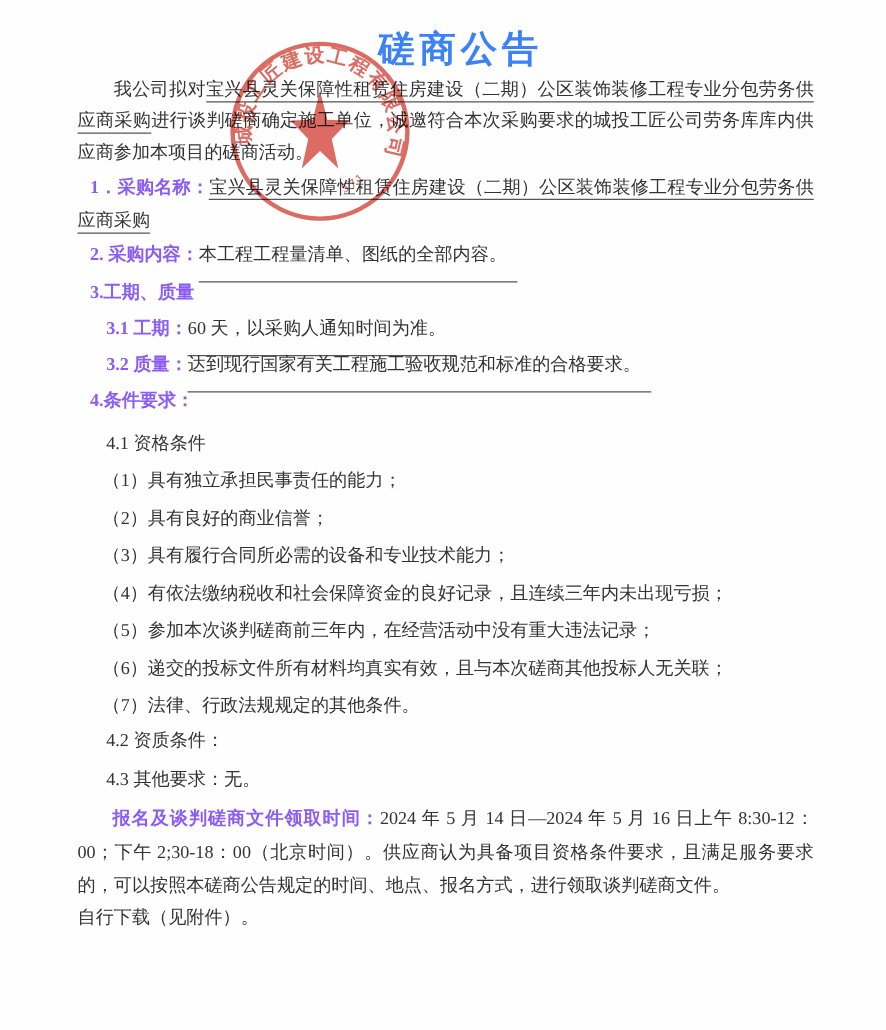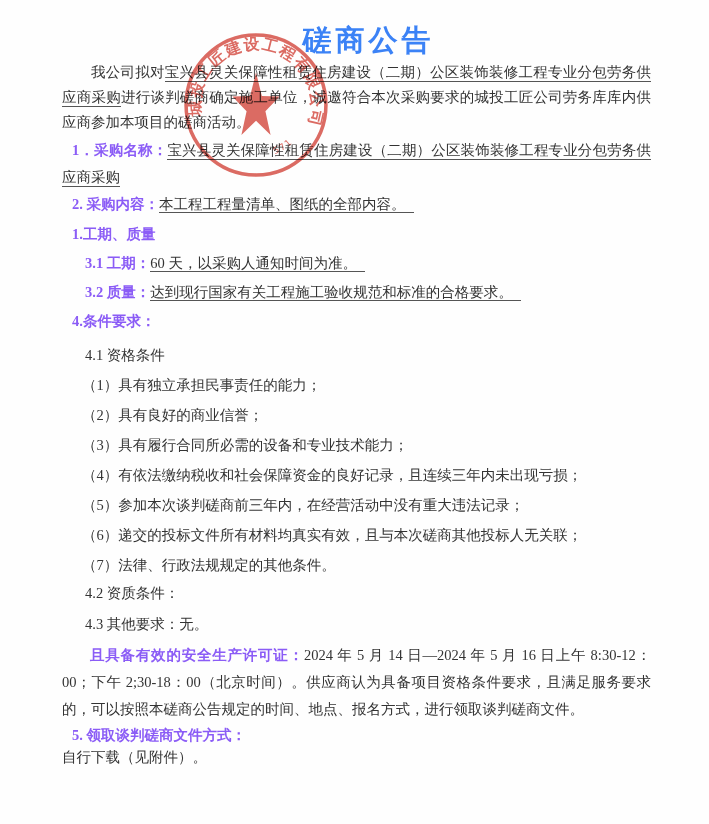--- a/index.html
+++ b/index.html
@@ -32,21 +32,21 @@
   .intro{
     line-height:25px;
     text-indent:29px;
   }
   .u{
     border-bottom:1px solid #555555;
     padding-bottom:1px;
   }
   .u-tail{
     border-bottom:1px solid #555555;
-    padding-bottom:0;
+    padding-bottom:13px;
     padding-right:8px;
   }
   b,.bold{font-weight:bold;color:#8b5cf6;}
   .item-num{line-height:27px;text-indent:10px;}
   .item1{margin-top:2px;}
   .item2{margin-top:0;line-height:26px;}
   .head3{margin-top:4px;line-height:26px;}
   .sub{line-height:26px;text-indent:23px;margin-top:3px;}
   .head4{margin-top:3px;line-height:26px;}
   .sub41{margin-top:10px;line-height:22px;text-indent:23px;}
@@ -90,21 +90,21 @@
   <div class="content">
 
     <h1 class="doc-title">磋商公告</h1>
 
     <p class="intro"><span>我公司拟对</span><span class="u">宝兴县灵关保障性租赁住房建设（二期）公区装饰装修工程专业分包劳务供应商采购</span><span>进行谈判磋商确定施工单位，诚邀符合本次采购要求的城投工匠公司劳务库库内供应商参加本项目的磋商活动。</span></p>
 
     <p class="item-num item1"><b>1．采购名称：</b><span class="u">宝兴县灵关保障性租赁住房建设（二期）公区装饰装修工程专业分包劳务供应商采购</span></p>
 
     <p class="item-num item2"><b>2. 采购内容：</b><span class="u-tail">本工程工程量清单、图纸的全部内容。</span></p>
 
-    <p class="item-num head3 bold">1.工期、质量</p>
+    <p class="item-num head3 bold">3.工期、质量</p>
 
     <p class="sub"><b>3.1 工期：</b><span class="u-tail">60 天，以采购人通知时间为准。</span></p>
 
     <p class="sub"><b>3.2 质量：</b><span class="u-tail">达到现行国家有关工程施工验收规范和标准的合格要求。</span></p>
 
     <p class="item-num head4 bold">4.条件要求：</p>
 
     <p class="sub41">4.1 资格条件</p>
 
     <p class="paren">（1）具有独立承担民事责任的能力；</p>
@@ -113,20 +113,19 @@
     <p class="paren">（4）有依法缴纳税收和社会保障资金的良好记录，且连续三年内未出现亏损；</p>
     <p class="paren">（5）参加本次谈判磋商前三年内，在经营活动中没有重大违法记录；</p>
     <p class="paren">（6）递交的投标文件所有材料均真实有效，且与本次磋商其他投标人无关联；</p>
     <p class="paren">（7）法律、行政法规规定的其他条件。</p>
 
     <p class="sub42">4.2 资质条件：</p>
 
 
     <p class="sub43">4.3 其他要求：无。</p>
 
-    <p class="signup"><b>且具备有效的安全生产许可证：</b><span>2024 年 5 月 14 日—2024 年 5 月 16 日上午 8:30-12：00；下午 2;30-18：00（北京时间）。供应商认为具备项目资格条件要求，且满足服务要求的，可以按照本磋商公告规定的时间、地点、报名方式，进行领取谈判磋商文件。</span></p>
+    <p class="signup"><b>报名及谈判磋商文件领取时间：</b><span>2024 年 5 月 14 日—2024 年 5 月 16 日上午 8:30-12：00；下午 2;30-18：00（北京时间）。供应商认为具备项目资格条件要求，且满足服务要求的，可以按照本磋商公告规定的时间、地点、报名方式，进行领取谈判磋商文件。</span></p>
 
-    <p class="item-num head5 bold">5. 领取谈判磋商文件方式：</p>
 
     <p class="lastline">自行下载（见附件）。</p>
 
   </div>
 </div>
 
 </body></html>

